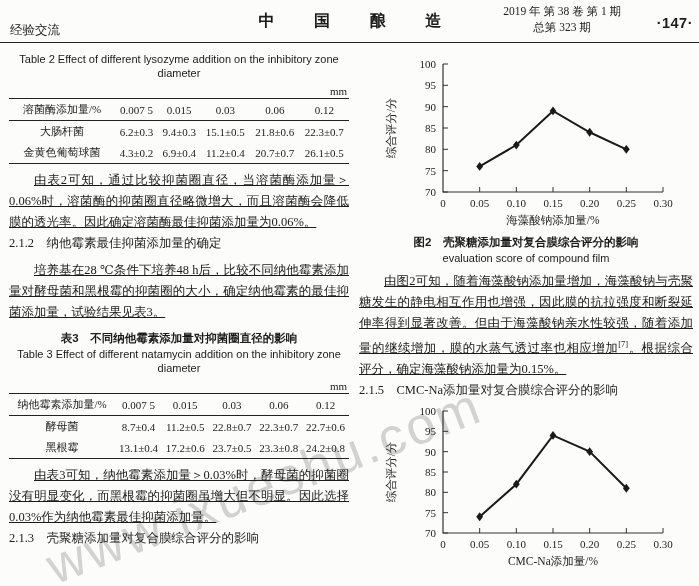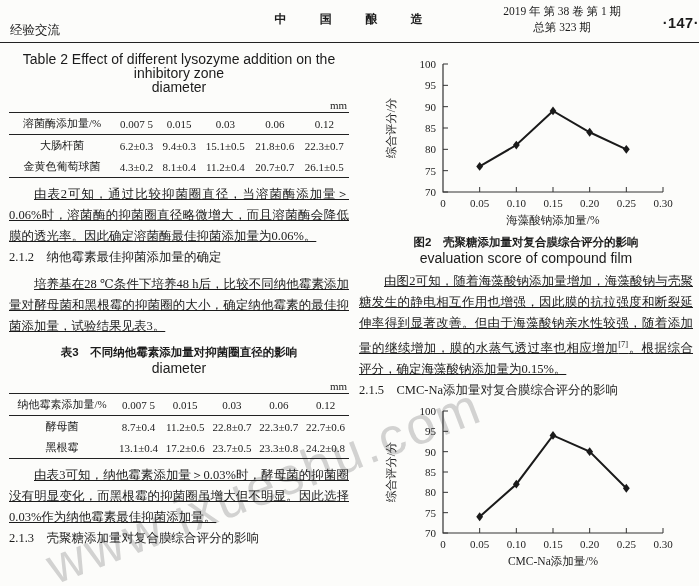--- a/index.html
+++ b/index.html
@@ -5,36 +5,36 @@
   html,body{margin:0;padding:0;}
   body{
     width:699px;height:586px;position:relative;overflow:hidden;
     background:#fcfcfa;color:#1b1b1b;
     font-family:"Liberation Serif","DejaVu Serif",serif;
   }
   
   .page-header{position:absolute;top:0;left:0;width:699px;height:42px;border-bottom:1.6px solid #222;}
   .hdr-col-label{position:absolute;left:10px;bottom:3px;font-size:12.5px;}
   .hdr-journal{position:absolute;left:50%;transform:translateX(-46%);top:11px;
-    font-size:12px;font-weight:bold;letter-spacing:15px;white-space:nowrap;
-    font-family:Liberation Sans, sans-serif;}
+    font-size:16px;font-weight:bold;letter-spacing:15px;white-space:nowrap;
+    font-family:Liberation Mono, monospace;}
   .hdr-issue{position:absolute;right:78px;top:3px;text-align:center;font-size:11.5px;line-height:16px;white-space:nowrap;}
-  .hdr-pageno{position:absolute;right:0;top:15px;font-size:14.5px;font-weight:bold;
+  .hdr-pageno{position:absolute;right:6px;top:15px;font-size:14.5px;font-weight:bold;
     font-family:"Liberation Sans",sans-serif;letter-spacing:.5px;text-align:right;}
   
   .watermark{position:absolute;left:38px;top:540px;z-index:0;white-space:nowrap;
     font-family:"Liberation Sans",sans-serif;font-size:52px;letter-spacing:3px;
     color:#8f8f8f;opacity:.38;transform:rotate(-21deg);transform-origin:0 0;pointer-events:none;}
   
   .col-left{position:absolute;left:9px;top:52px;width:340px;z-index:1;}
   .col-right{position:absolute;left:359px;top:54px;width:334px;z-index:1;}
   
   .cap-zh{text-align:center;font-size:11.5px;font-weight:bold;margin:8px 0 1px;
     font-family:"Liberation Sans",sans-serif;}
-  .cap-en{text-align:center;font-size:14px;line-height:14px;margin:0;
+  .cap-en{text-align:center;font-size:11px;line-height:14px;margin:0;
     font-family:"Liberation Sans",sans-serif;}
   .unit{ text-align:right;font-size:11px;margin:5px 2px 1px 0;}
   table.data{width:100%;border-collapse:collapse;font-size:11px;}
   table.data th,table.data td{font-weight:normal;text-align:center;padding:3px 1px;white-space:nowrap;}
   table.data thead tr{border-top:1.4px solid #222;border-bottom:.9px solid #222;}
   table.data tbody tr:last-child{border-bottom:1.4px solid #222;}
   table.data th:first-child,table.data td:first-child{width:104px;}
   
   .body-para{font-size:12.5px;line-height:21px;text-align:justify;text-indent:2em;margin:6px 0 0;text-decoration:underline;}
   .sec-heading{font-size:12.5px;line-height:21px;margin:0;white-space:nowrap;}
@@ -83,33 +83,34 @@
           <td>大肠杆菌</td>
           <td>6.2±0.3</td>
           <td>9.4±0.3</td>
           <td>15.1±0.5</td>
           <td>21.8±0.6</td>
           <td>22.3±0.7</td>
         </tr>
         <tr>
           <td>金黄色葡萄球菌</td>
           <td>4.3±0.2</td>
-          <td>8.1±0.4</td>
+          <td>6.9±0.4</td>
           <td>11.2±0.4</td>
           <td>20.7±0.7</td>
           <td>26.1±0.5</td>
         </tr>
       </tbody>
     </table>
 
   <p class="body-para">由表2可知，通过比较抑菌圈直径，当溶菌酶添加量＞0.06%时，溶菌酶的抑菌圈直径略微增大，而且溶菌酶会降低膜的透光率。因此确定溶菌酶最佳抑菌添加量为0.06%。</p>
   <p class="sec-heading">2.1.2　纳他霉素最佳抑菌添加量的确定</p>
   <p class="body-para">培养基在28 ℃条件下培养48 h后，比较不同纳他霉素添加量对酵母菌和黑根霉的抑菌圈的大小，确定纳他霉素的最佳抑菌添加量，试验结果见表3。</p>
 
   <p class="cap-zh">表3　不同纳他霉素添加量对抑菌圈直径的影响</p>
+  <p class="cap-en">Table 3 Effect of different natamycin addition on the inhibitory zone</p>
   <p class="cap-en">diameter</p>
   <div class="unit">mm</div>
   <table class="data">
       <thead>
         <tr>
           <th>纳他霉素添加量/%</th>
           <th>0.007 5</th>
           <th>0.015</th>
           <th>0.03</th>
           <th>0.06</th>

